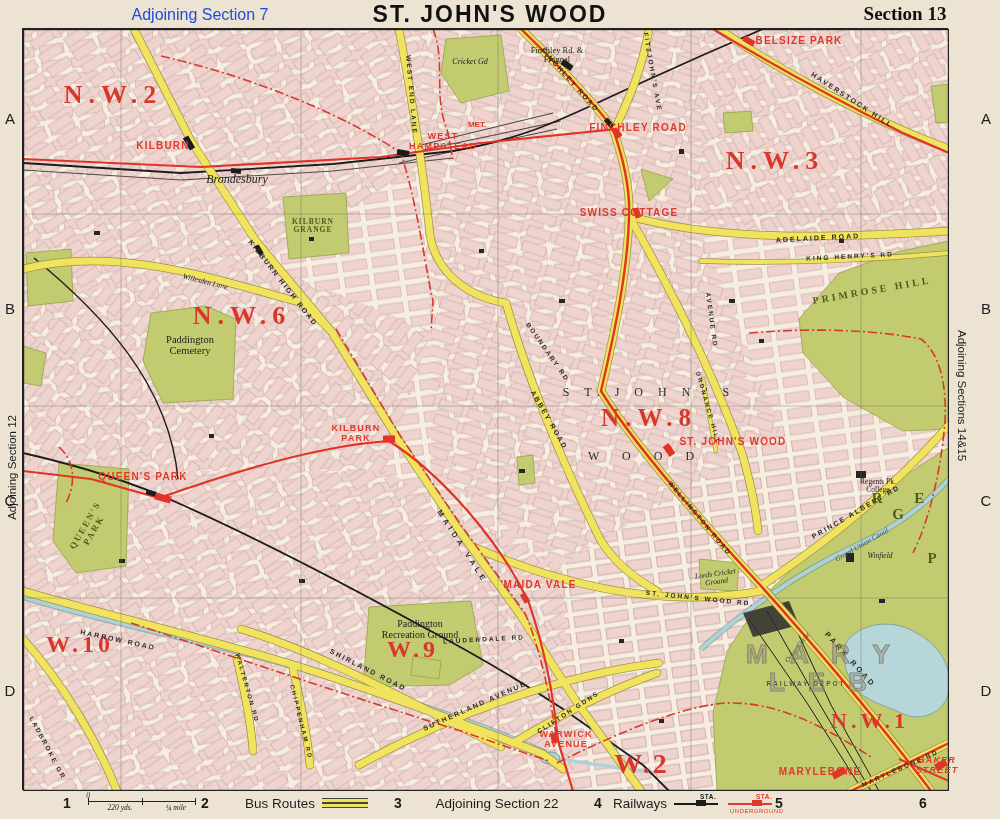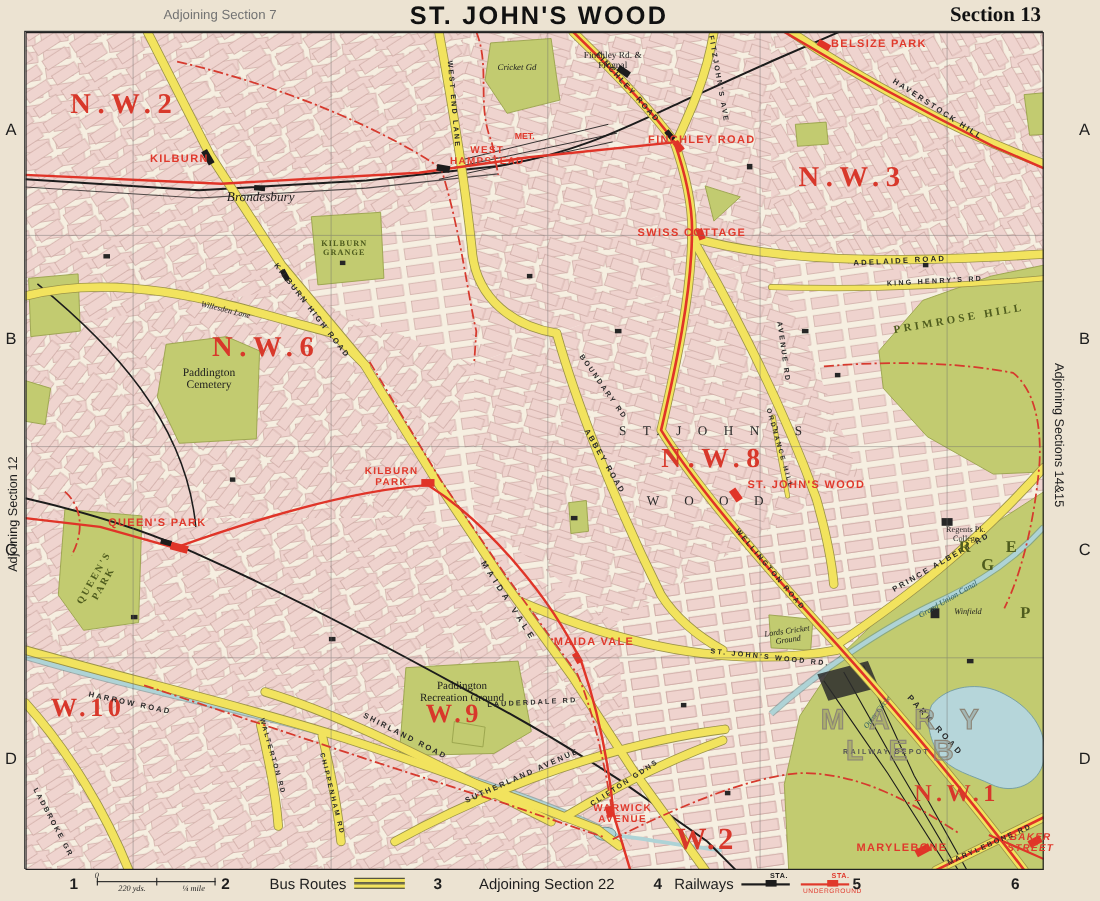--- a/index.html
+++ b/index.html
@@ -1,19 +1,19 @@
 <!DOCTYPE html>
 <html><head>
 <meta charset="utf-8">
 <style>
   html,body{margin:0;padding:0;background:#e9e0cf;}
   #page{position:relative;width:1000px;height:819px;background:#ece3d2;overflow:hidden;
         font-family:"Liberation Sans",sans-serif;}
   
-  .hdr-adj{position:absolute;top:6px;left:200px;transform:translateX(-50%);font-size:12px;color:#737373;}
+  .hdr-adj{position:absolute;top:6px;left:200px;transform:translateX(-50%);font-size:16px;color:#1d4ed8;}
   .hdr-title{position:absolute;top:1px;left:490px;transform:translateX(-50%);font-size:23px;font-weight:bold;
              letter-spacing:2px;color:#111;}
   .hdr-sec{position:absolute;top:3px;left:905px;transform:translateX(-50%);
            font-family:"Liberation Serif",serif;font-size:19px;font-weight:bold;color:#111;}
   
   #map-area{position:absolute;left:22px;top:28px;width:926px;height:762px;background:#f6efe1;
             border:1px solid #222;box-sizing:border-box;}
   #map-svg{position:absolute;left:0;top:0;}
   
   #label-layer{position:absolute;left:0;top:0;width:1000px;height:819px;pointer-events:none;}

